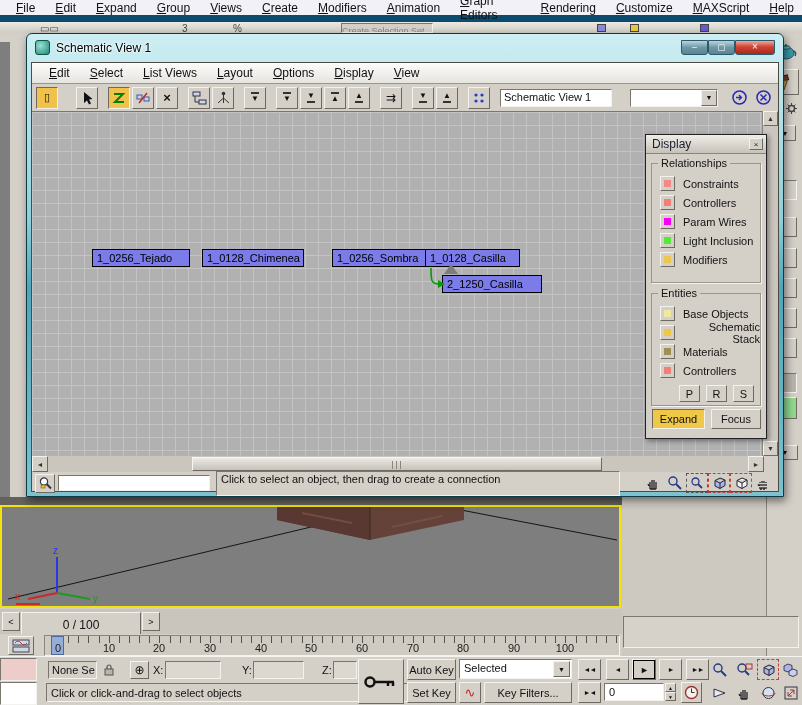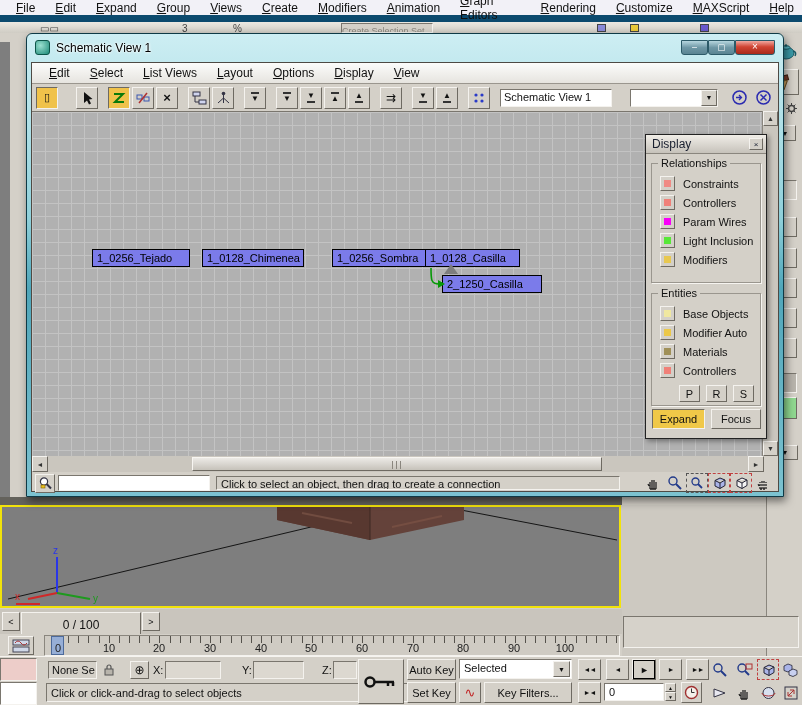--- a/index.html
+++ b/index.html
@@ -321,21 +321,21 @@
 
     <div class="sv-status">
       <div class="b3d ctr" style="width:20px;height:19px">
         <svg width="15" height="15">
             <circle cx="6" cy="5.5" r="3.6" fill="#fff" stroke="#334" stroke-width="1.2"></circle>
             <line x1="8.6" y1="8" x2="13" y2="12.5" stroke="#334" stroke-width="2"></line>
             <rect x="3" y="9" width="4" height="3" fill="#e8c020" stroke="#806000" stroke-width=".6"></rect>
           </svg>
       </div>
       <div class="sunk" style="width:152px;height:16px;margin-left:3px"></div>
-      <div class="sunkg" style="width:404px;height:14px;margin-left:6px;padding:1px 4px;font-size:11px;white-space:nowrap;overflow:hidden">Click to select an object, then drag to create a connection</div>
+      <div class="sunkg" style="width:404px;height:25px;margin-left:6px;padding:1px 4px;font-size:11px;white-space:nowrap;overflow:hidden">Click to select an object, then drag to create a connection</div>
       <span style="flex:1"></span>
       <div class="ctr" style="width:22px;height:20px">
         <svg width="16" height="16">
             <path d="M5 14V7 M7 14V5 M9 14V5 M11 14V7 M5 14h6 M4 11L3 9" stroke="#222" stroke-width="1.3" fill="none"></path>
           </svg>
       </div>
       <div class="ctr" style="width:22px;height:20px">
         <svg width="16" height="16">
             <circle cx="6" cy="6" r="4" fill="none" stroke="#223a8a" stroke-width="1.4"></circle>
             <line x1="9" y1="9" x2="14" y2="14" stroke="#223a8a" stroke-width="2"></line>
@@ -410,21 +410,21 @@
     <div class="drow" style="margin-top:12px">
       <span class="swatch b3d">
           <i style="background: rgb(240, 232, 160);"></i>
         </span>
       <span>Base Objects</span>
     </div>
     <div class="drow">
       <span class="swatch b3d">
           <i style="background: rgb(236, 200, 72);"></i>
         </span>
-      <span>Modifier Auto</span>
+      <span>Schematic Stack</span>
     </div>
     <div class="drow">
       <span class="swatch b3d">
           <i style="background: rgb(160, 144, 88);"></i>
         </span>
       <span>Materials</span>
     </div>
     <div class="drow">
       <span class="swatch b3d">
           <i style="background: rgb(240, 128, 120);"></i>

